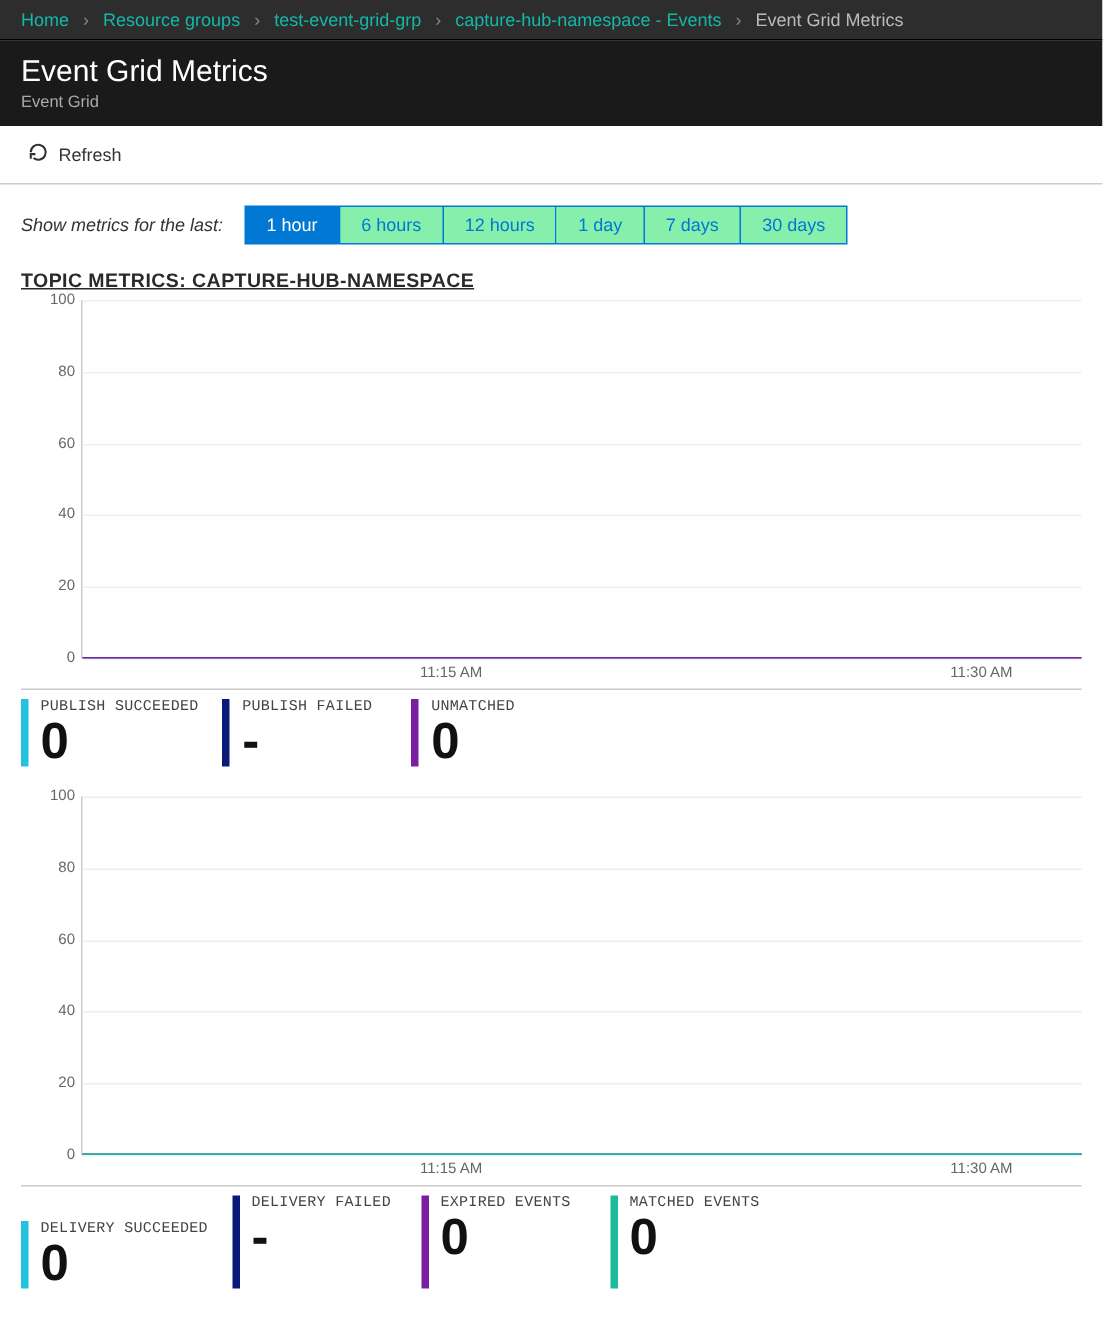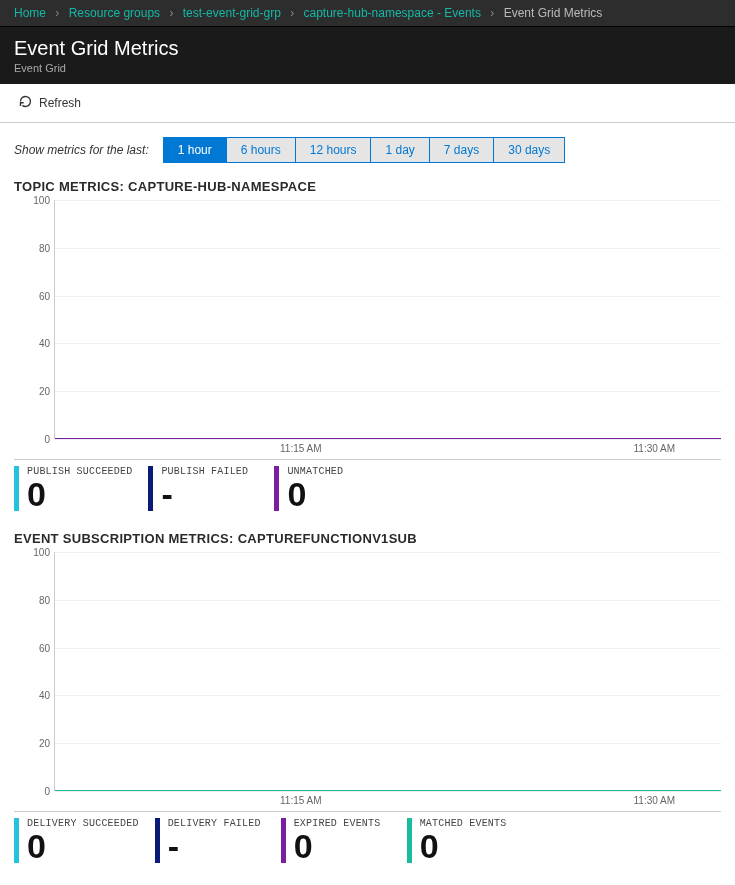--- a/index.html
+++ b/index.html
@@ -58,36 +58,37 @@
     }
     .filter-label { font-size: 12px; color: #333; font-style: italic; }
     .time-tabs {
       display: flex;
       border: 1px solid #0078d4;
     }
     .time-tab {
       padding: 5px 14px;
       font-size: 12px;
       color: #0078d4;
-      background: #e5e5e5;
+      background: #86efac;
       border: none;
       border-right: 1px solid #0078d4;
       cursor: pointer;
     }
     .time-tab:last-child { border-right: none; }
     .time-tab.selected {
       background: #0078d4;
       color: #fff;
     }
     .section-title {
       font-size: 13px;
       font-weight: 700;
       color: #2a2a2a;
       letter-spacing: 0.3px;
       margin-bottom: 6px;
+      text-decoration: underline;
     }
     .chart-area {
       position: relative;
       height: 260px;
       border-bottom: 1px solid #ccc;
       margin-bottom: 6px;
       padding-left: 40px;
     }
     .chart-yaxis {
       position: absolute;
@@ -229,21 +230,20 @@
     <div class="legend-item" style="border-left-color:#0a1a78;">
       <div class="legend-name">PUBLISH FAILED</div>
       <div class="legend-value">-</div>
     </div>
     <div class="legend-item" style="border-left-color:#7b1fa2;">
       <div class="legend-name">UNMATCHED</div>
       <div class="legend-value">0</div>
     </div>
   </div>
 
-  <div class="section-title">EVENT SUBSCRIPTION METRICS: CAPTUREFUNCTIONV1SUB</div>
   <div class="chart-area">
     <div class="chart-yaxis">
         <div class="chart-ylabel" style="top: 100%;">0</div>
         <div class="chart-ylabel" style="top: 80%;">20</div>
         <div class="chart-ylabel" style="top: 60%;">40</div>
         <div class="chart-ylabel" style="top: 40%;">60</div>
         <div class="chart-ylabel" style="top: 20%;">80</div>
         <div class="chart-ylabel" style="top: 0%;">100</div>
       </div>
     <div class="chart-plot">
@@ -256,21 +256,21 @@
         <div class="chart-line" style="background: rgb(35, 195, 224); bottom: 0px; opacity: 1;"></div>
         <div class="chart-line" style="background: rgb(123, 31, 162); bottom: 0px; opacity: 1;"></div>
         <div class="chart-line" style="background: rgb(26, 188, 156); bottom: 0px; opacity: 1;"></div>
       </div>
     <div class="chart-xaxis">
         <div class="chart-xlabel" style="left: 37%;">11:15 AM</div>
         <div class="chart-xlabel" style="left: 90%;">11:30 AM</div>
       </div>
   </div>
   <div class="legend-row">
-    <div class="legend-item" style="border-left-color:#23c3e0;">
+    <div class="legend-item" style="border-left-color:#23c3e0;margin-top:17px;">
       <div class="legend-name">DELIVERY SUCCEEDED</div>
       <div class="legend-value">0</div>
     </div>
     <div class="legend-item" style="border-left-color:#0a1a78;">
       <div class="legend-name">DELIVERY FAILED</div>
       <div class="legend-value">-</div>
     </div>
     <div class="legend-item" style="border-left-color:#7b1fa2;">
       <div class="legend-name">EXPIRED EVENTS</div>
       <div class="legend-value">0</div>

